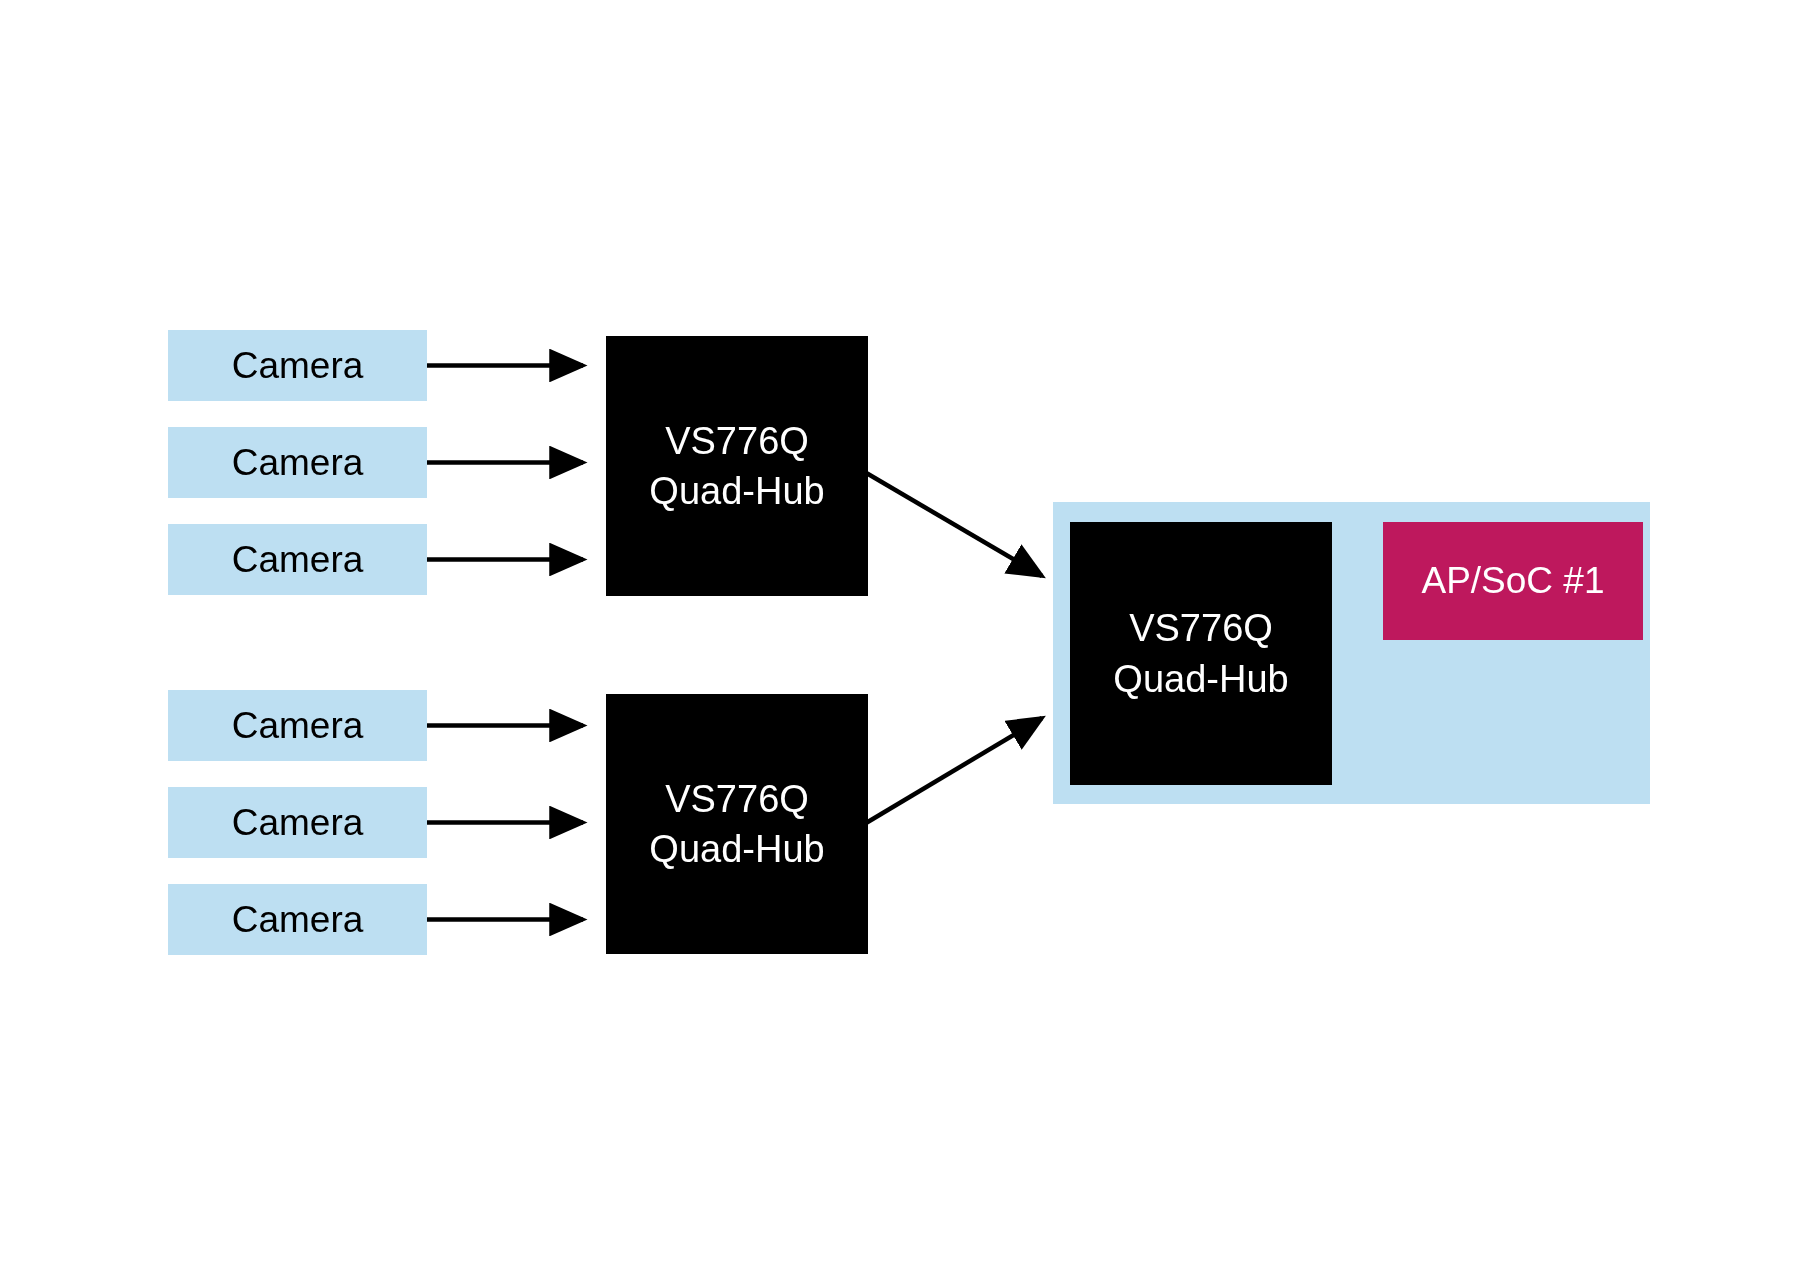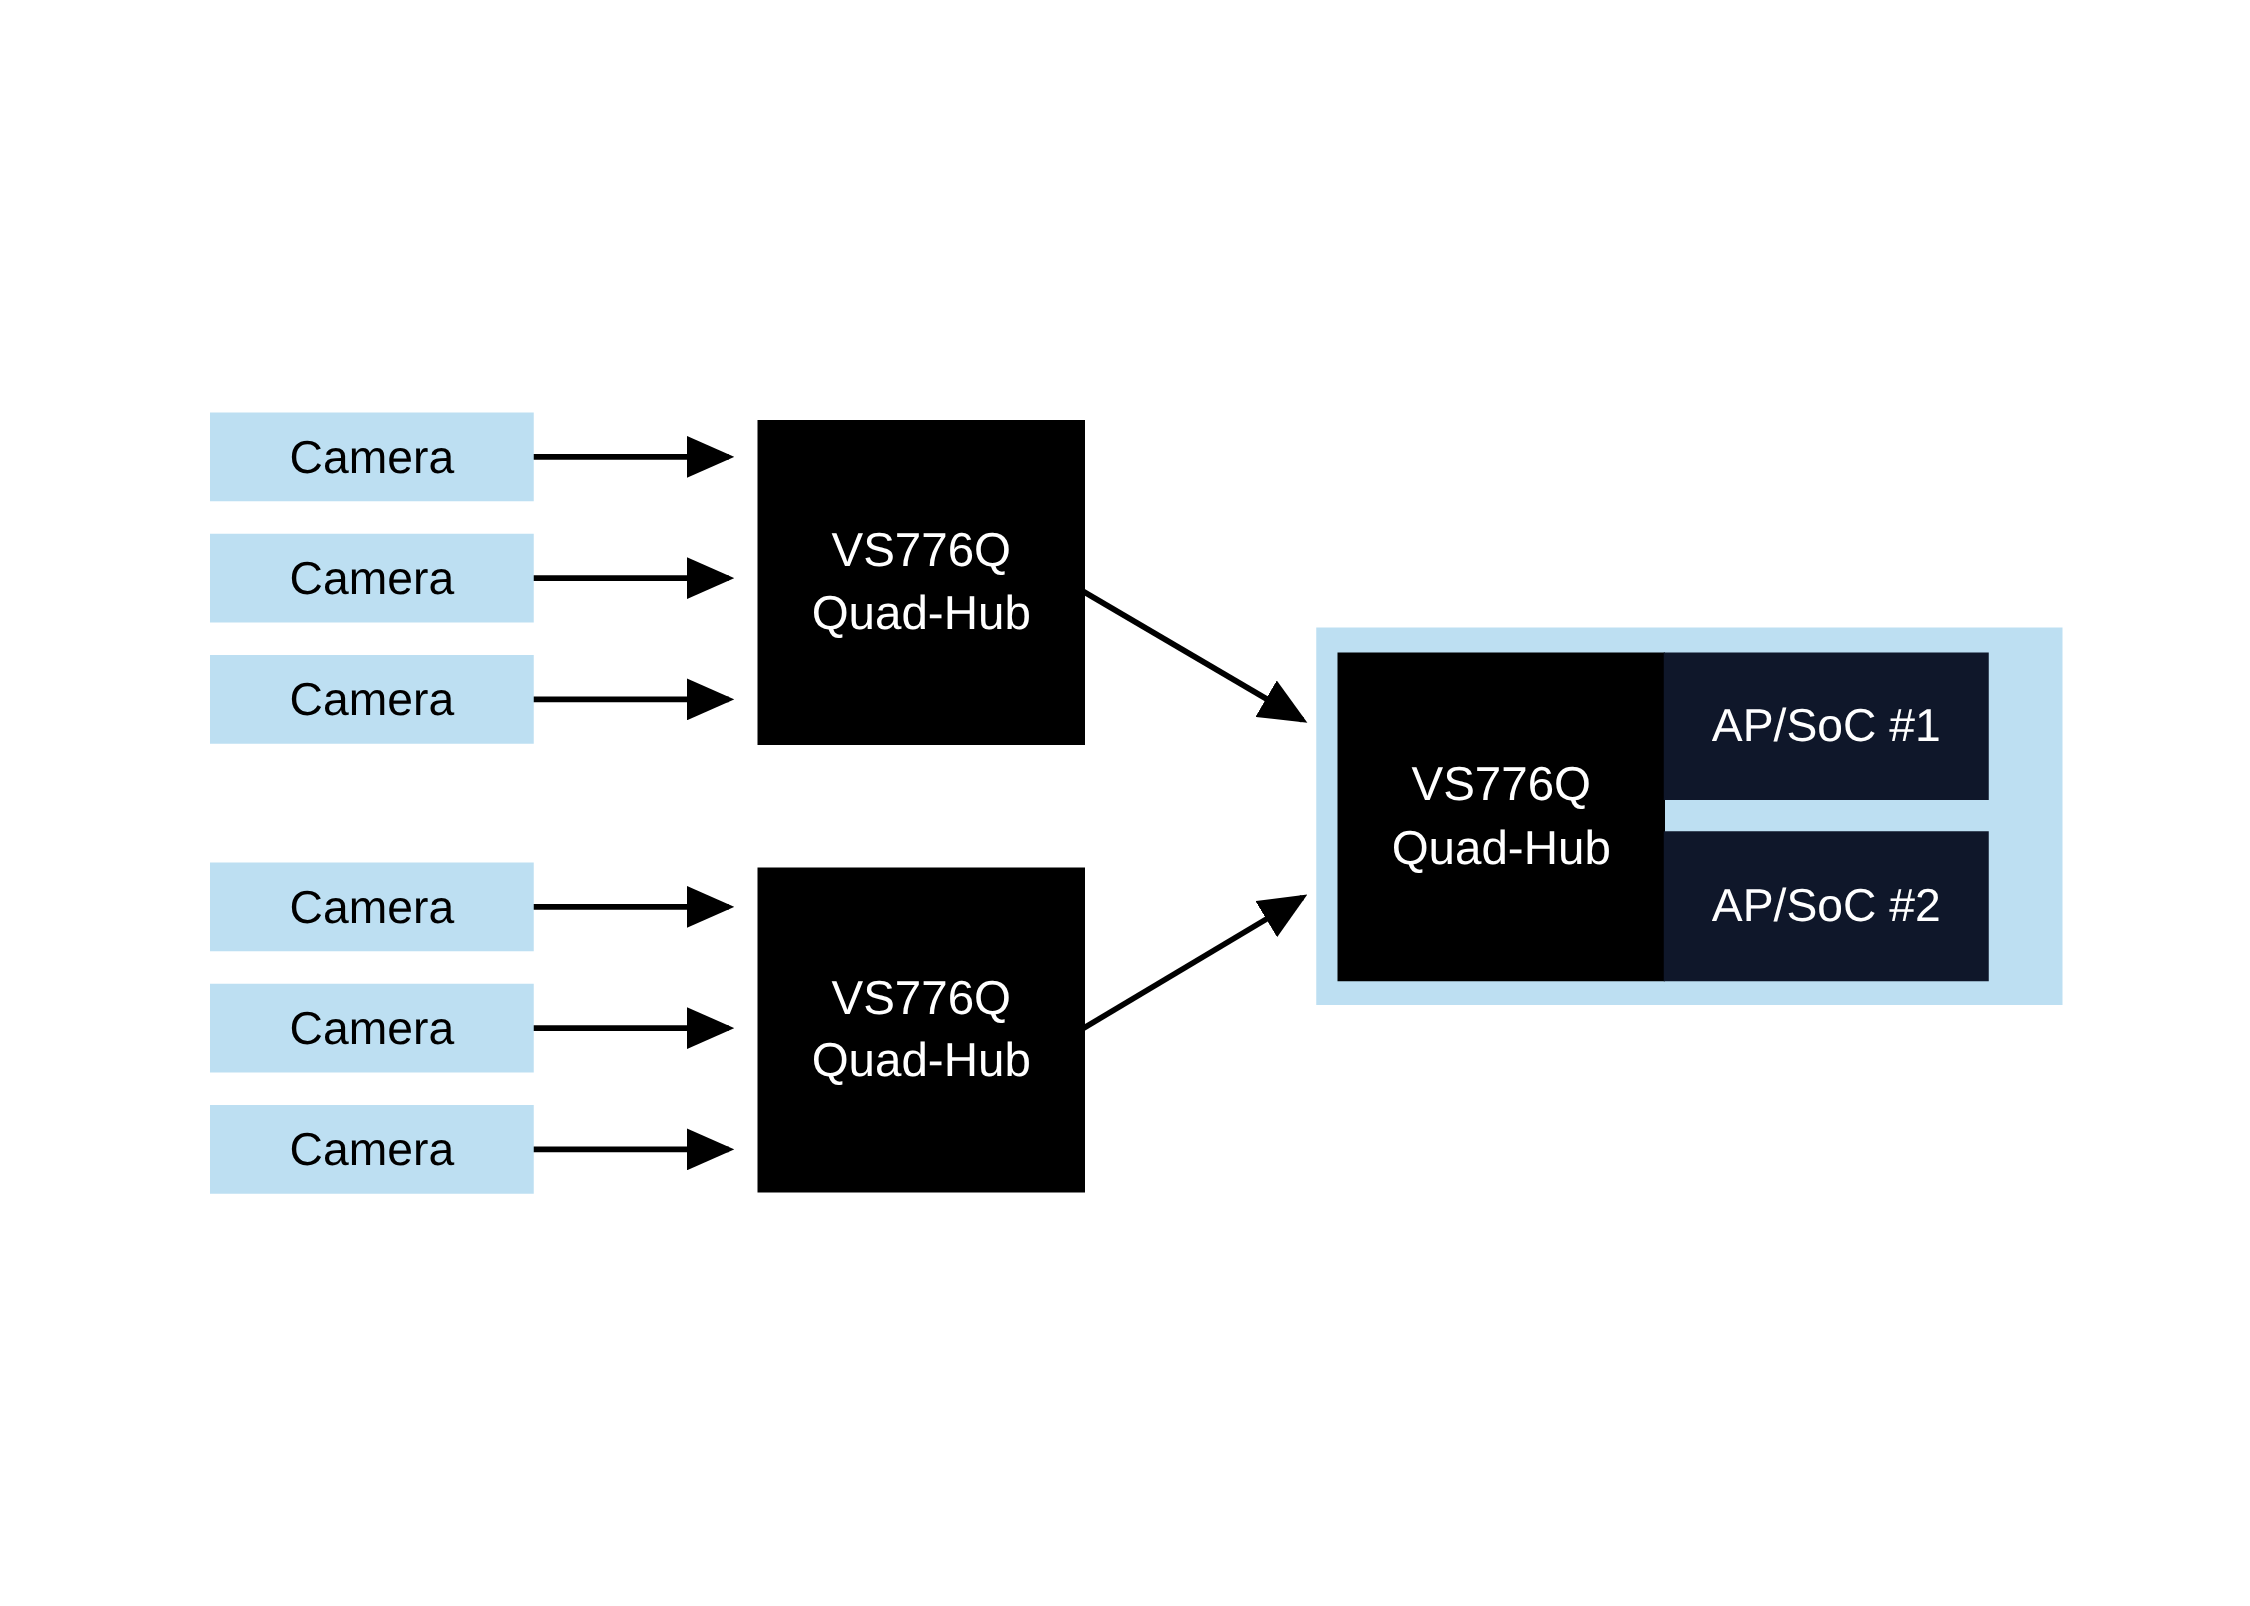--- a/index.html
+++ b/index.html
@@ -66,23 +66,23 @@
     color: #ffffff;
     font-size: 38px;
     line-height: 1.32;
     text-align: center;
     flex-direction: column;
     display: flex;
     align-items: center;
     justify-content: center;
   }
   .ap-box {
-    left: 1315px;
+    left: 1367px;
     width: 260px;
-    background: #0f172a;
+    background: #be185d;
     color: #ffffff;
     font-size: 37px;
   }
   .ap-box-1 { top: 522px; height: 118px; }
   .ap-box-2 { top: 665px; height: 120px; }
   .hub-line { display: block; }
 </style>
 </head>
 <body>
 
@@ -137,17 +137,14 @@
   <div class="soc-panel"></div>
 
   <div class="hub-box-inner">
     <span class="hub-line">VS776Q</span>
     <span class="hub-line">Quad-Hub</span>
   </div>
 
   <div class="box ap-box ap-box-1">
     <span>AP/SoC #1</span>
   </div>
-  <div class="box ap-box ap-box-2">
-    <span>AP/SoC #2</span>
-  </div>
 
 </div>
 
 </body></html>

